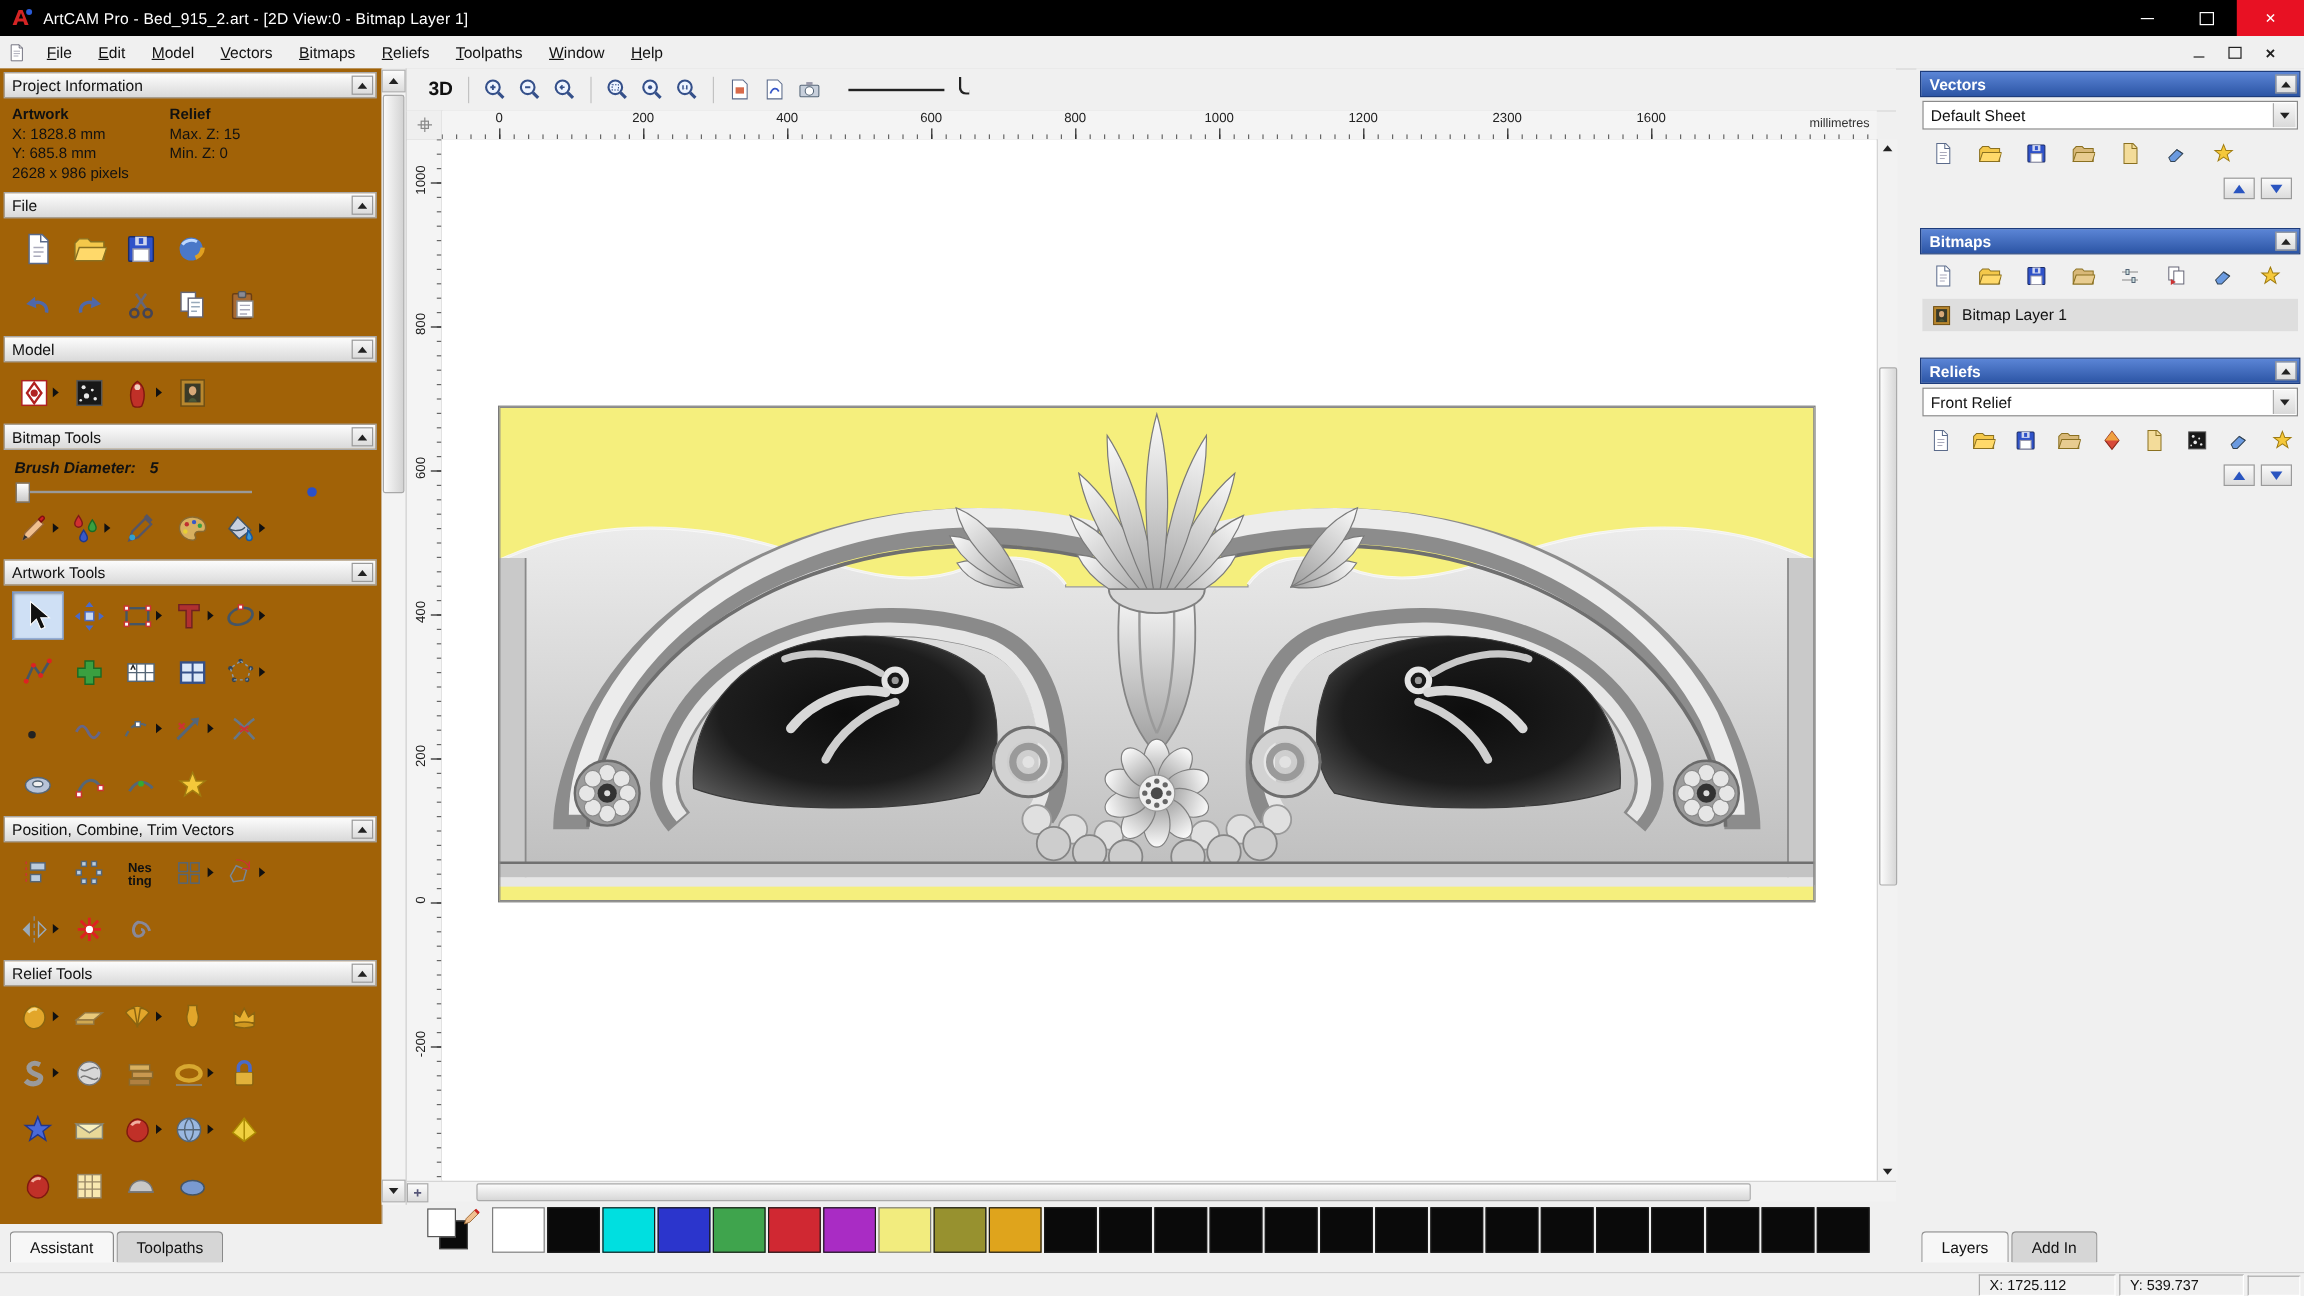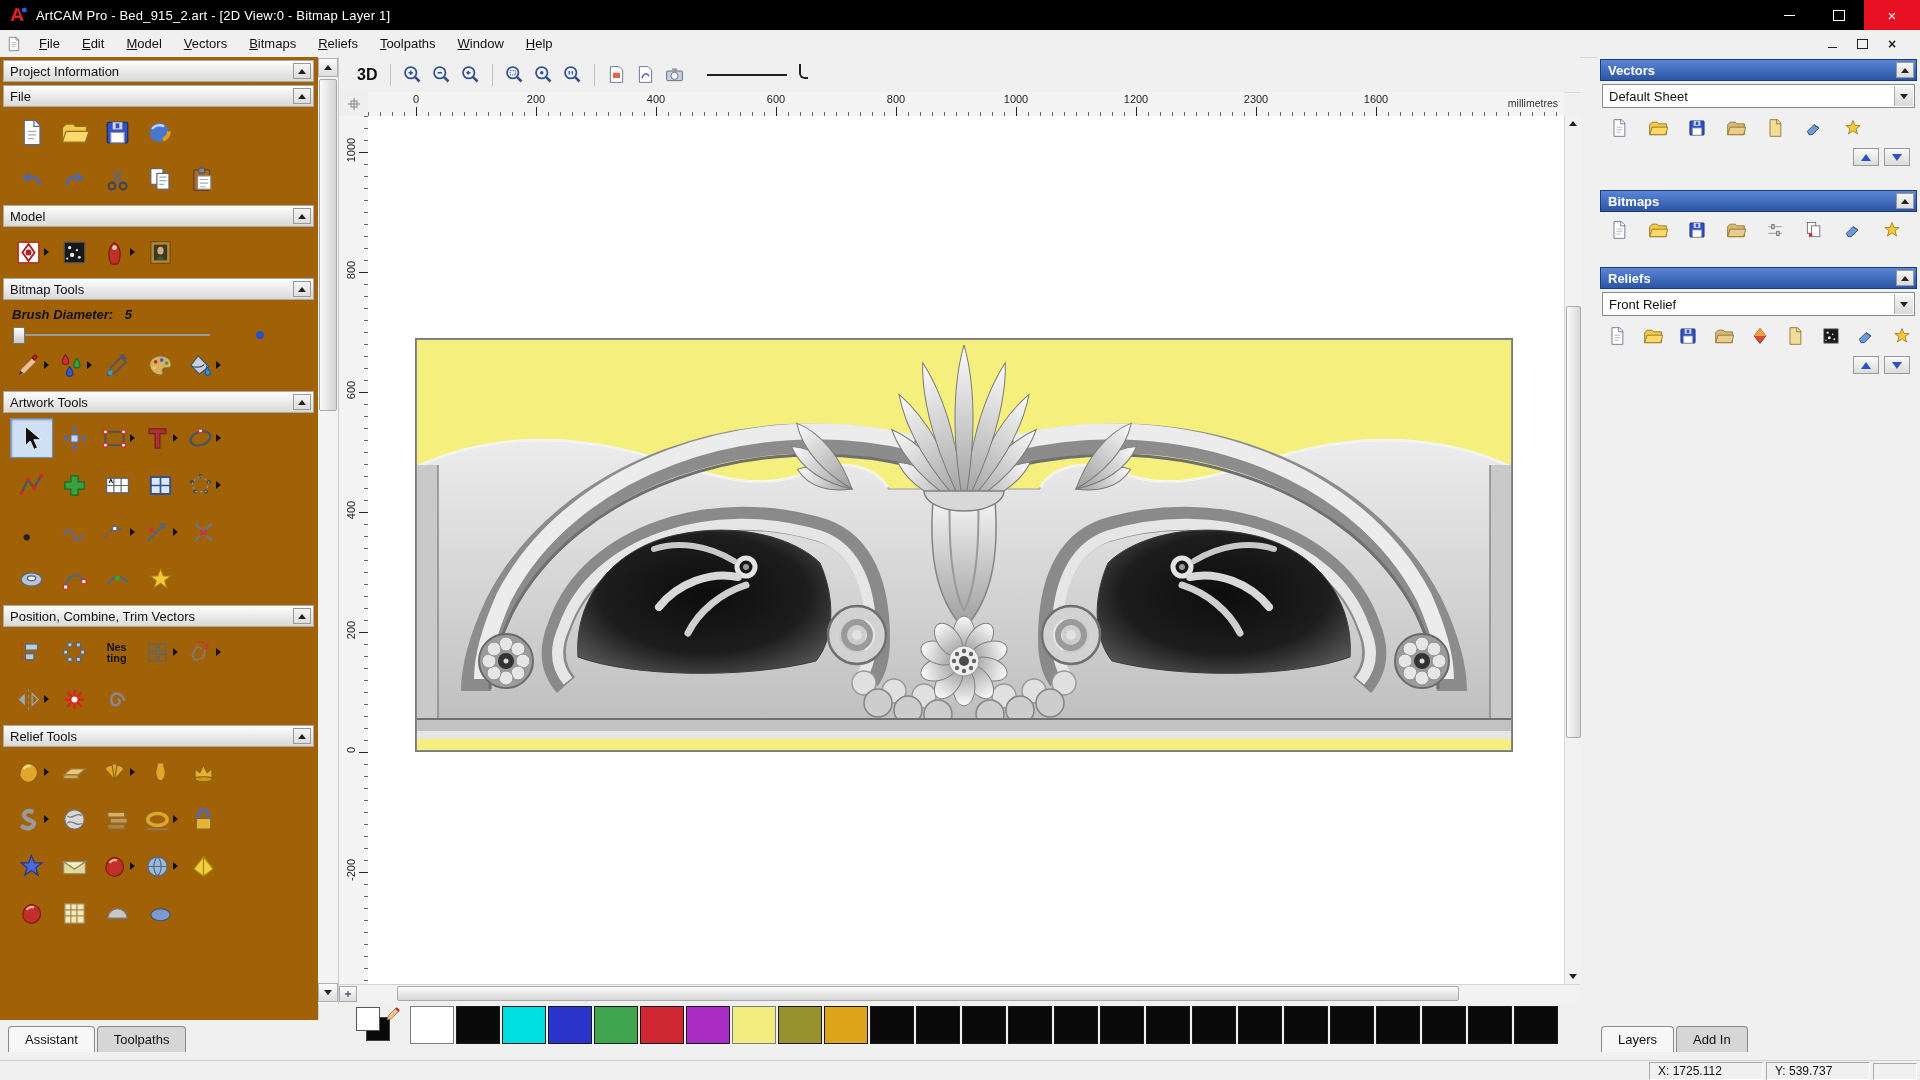--- a/index.html
+++ b/index.html
@@ -183,20 +183,33 @@
 </div>
 
 <div class="leftpanel">
 
   <div class="sec-h">
     <span>Project Information</span>
     <span class="col-btn">
         <span class="tri-up"></span>
       </span>
   </div>
+  <div class="pi-body">
+    <div class="pi-col">
+      <div class="pi-t">Artwork</div>
+      <div>X: 1828.8 mm</div>
+      <div>Y: 685.8 mm</div>
+      <div>2628 x 986 pixels</div>
+    </div>
+    <div class="pi-col">
+      <div class="pi-t">Relief</div>
+      <div>Max. Z: 15</div>
+      <div>Min. Z: 0</div>
+    </div>
+  </div>
 
   <div class="sec-h">
     <span>File</span>
     <span class="col-btn">
         <span class="tri-up"></span>
       </span>
   </div>
   <div class="icon-row">
       <div class="tool-btn">
         <svg viewBox="0 0 24 24">
@@ -1355,20 +1368,29 @@
           <path d="M4 16l8-8 6 4-8 8H6z" fill="#6a9ae0" stroke="#334455"></path>
           <path d="M12 8l6 4" stroke="#334455"></path>
         </svg>
       </div>
       <div class="tool-btn sm">
         <svg viewBox="0 0 24 24">
           <path d="M12 3l2.4 6h6.2l-5 4 1.9 6.2L12 15.4 6.5 19.2 8.4 13l-5-4h6.2z" fill="#f5c83a" stroke="#a07c10"></path>
         </svg>
       </div>
     </div>
+  <div class="layer-row">
+    <svg viewBox="0 0 24 24">
+        <rect x="4" y="3" width="16" height="18" fill="#b8872e" stroke="#6e4e14"></rect>
+        <rect x="6.5" y="5.5" width="11" height="13" fill="#3a3a28"></rect>
+        <ellipse cx="12" cy="10.5" rx="2.6" ry="3.2" fill="#d8a878"></ellipse>
+        <path d="M9 18c1-3.5 5-3.5 6 0z" fill="#4a5838"></path>
+      </svg>
+    <span>Bitmap Layer 1</span>
+  </div>
 
   <div style="height:18px"></div>
 
   <div class="rp-h">
     <span>Reliefs</span>
     <span class="col-btn">
         <span class="tri-up"></span>
       </span>
   </div>
   <div class="combo">

